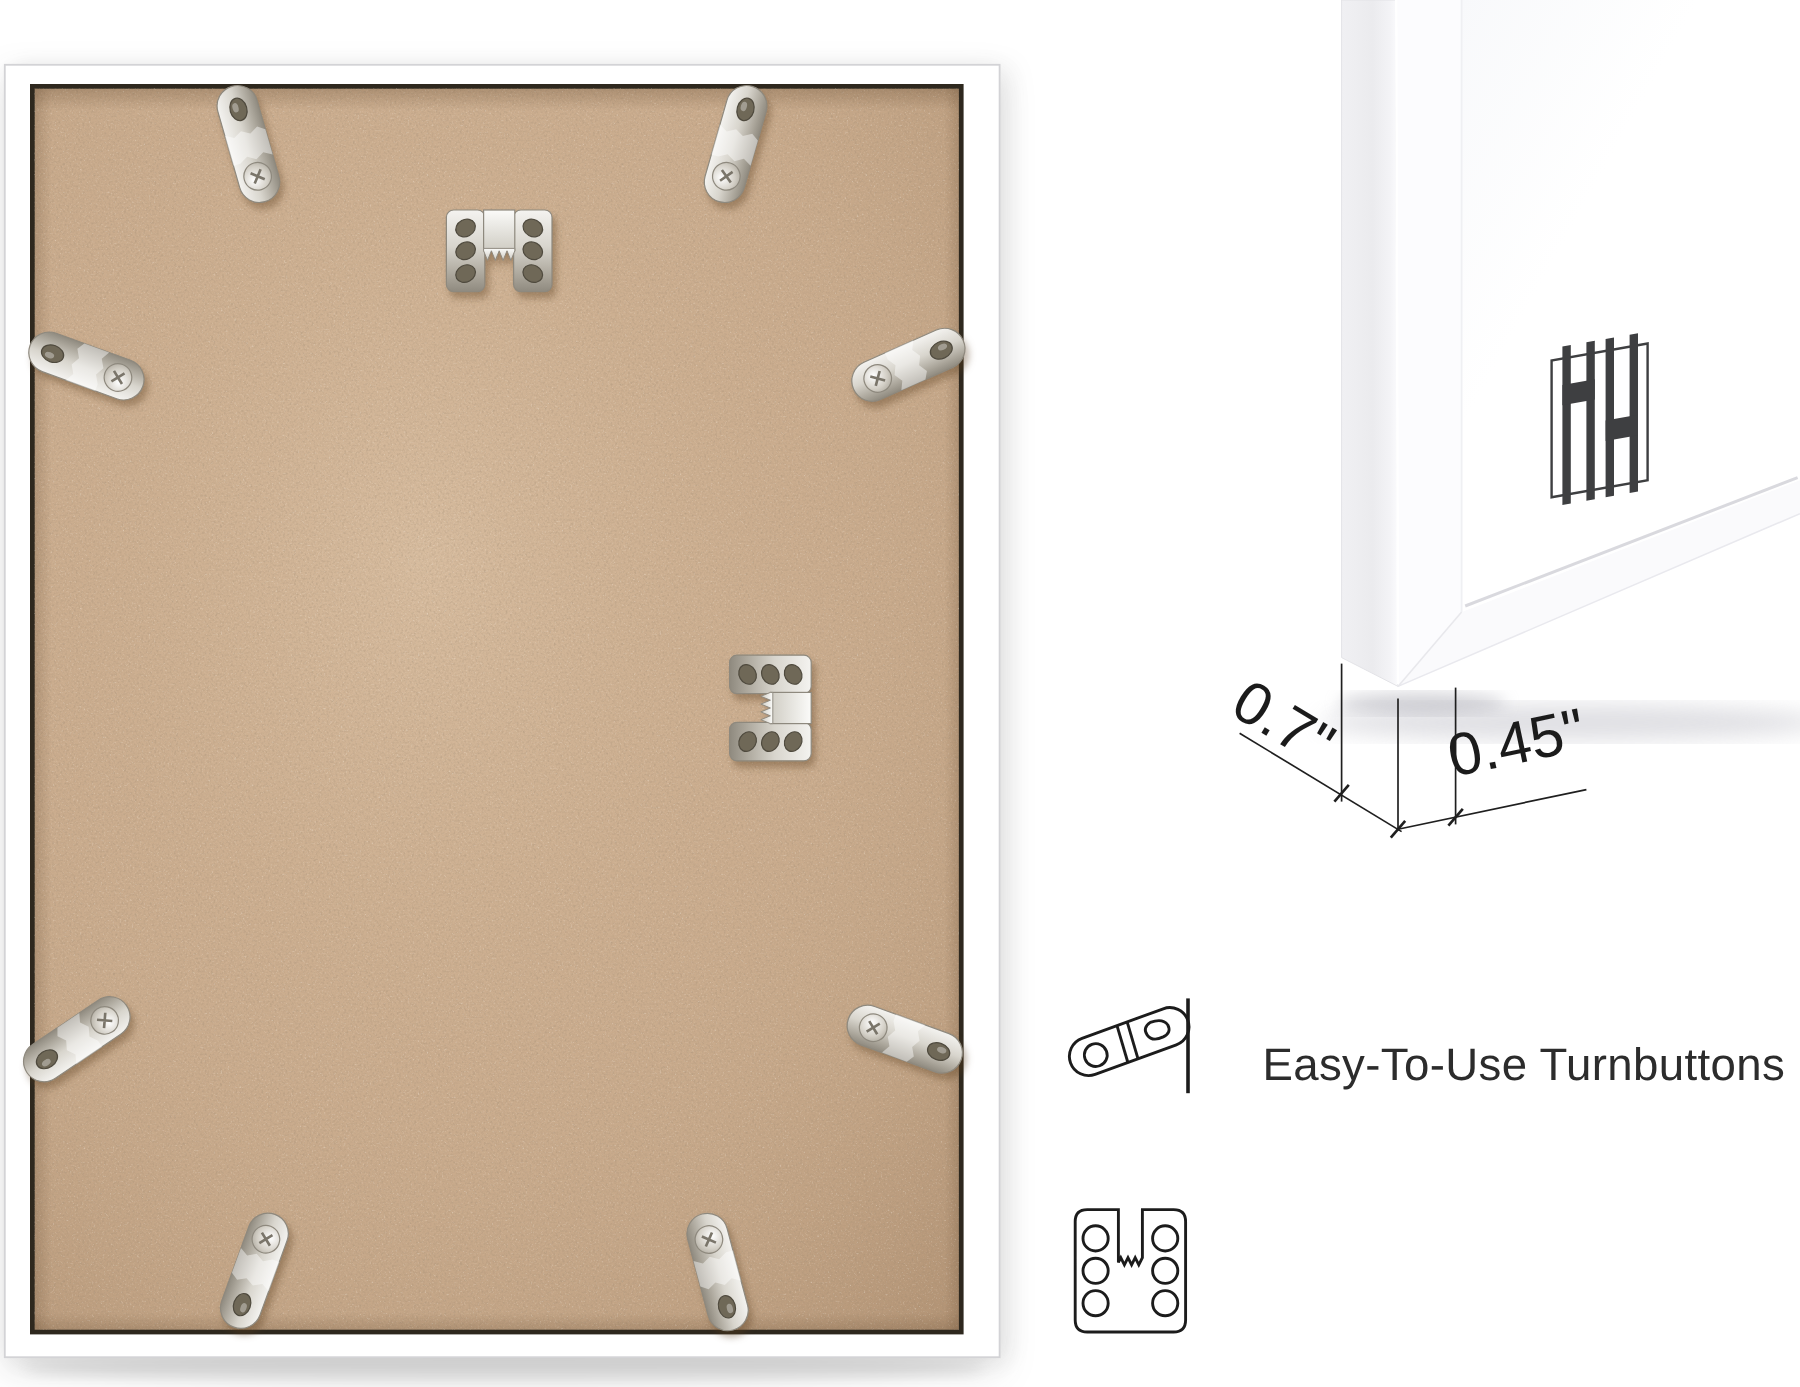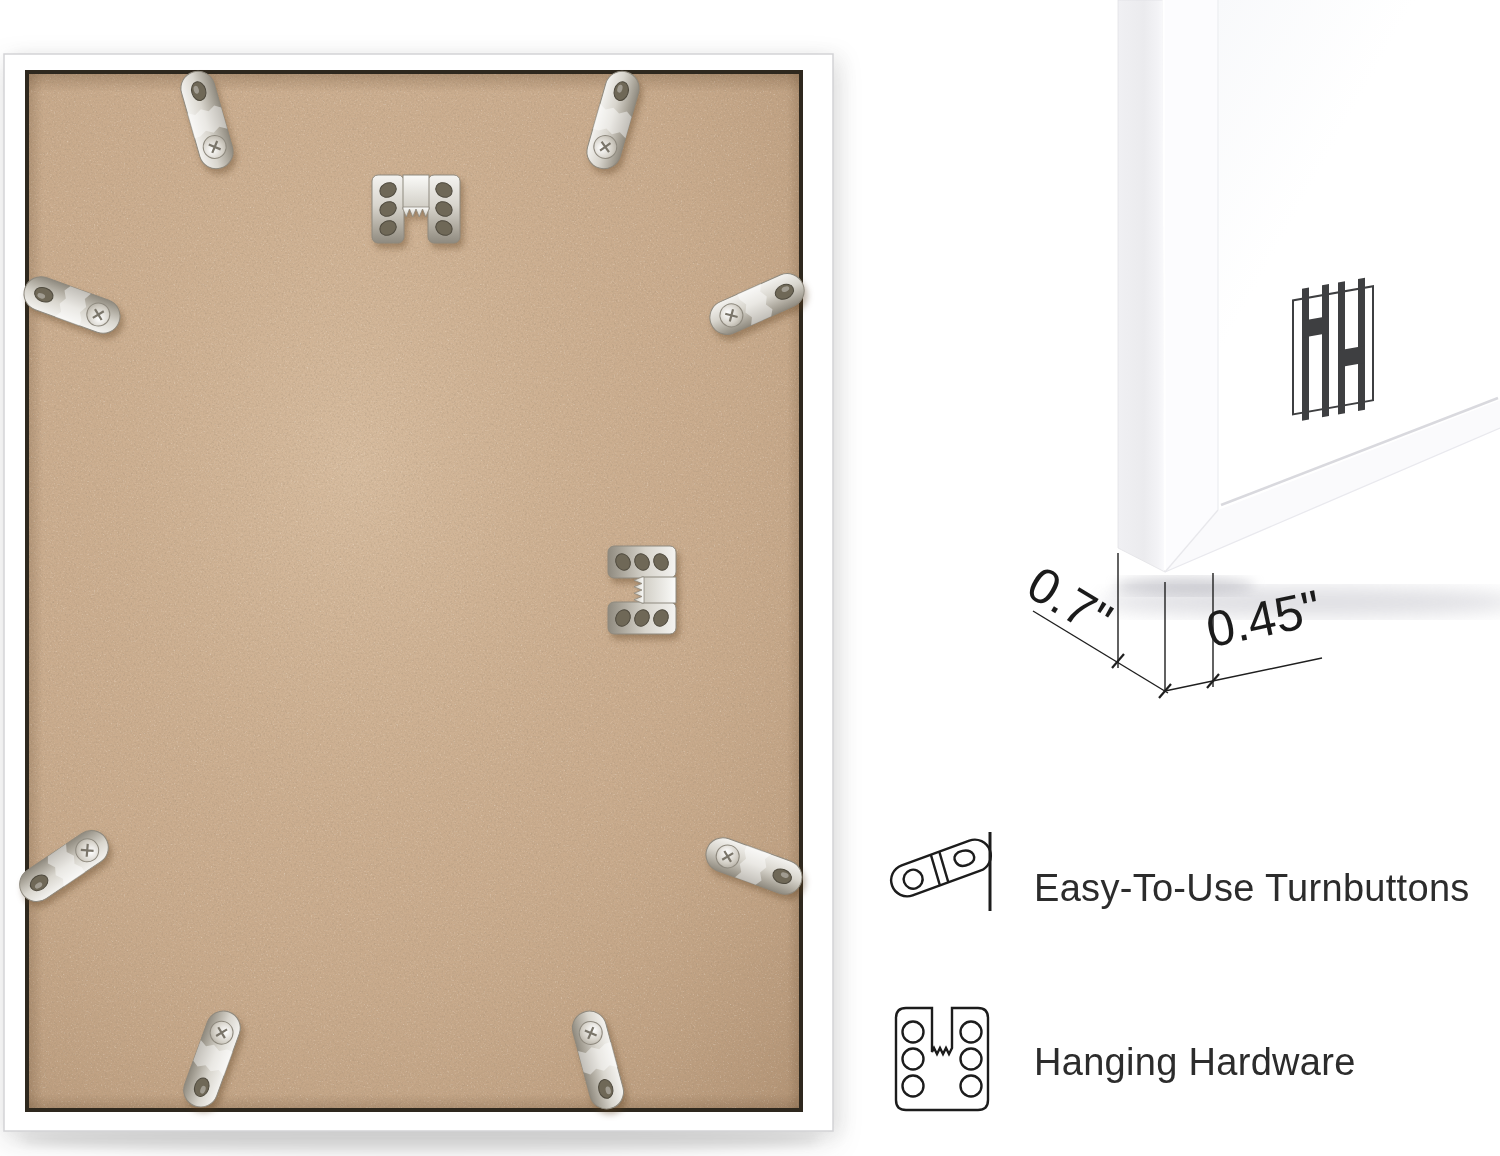--- a/index.html
+++ b/index.html
@@ -12,21 +12,21 @@
   .hw { filter: drop-shadow(3px 5px 3px rgba(90,60,30,0.38)); }
   .frame-photo-rect { filter: drop-shadow(0 10px 14px rgba(50,50,50,0.14)) drop-shadow(8px 2px 10px rgba(50,50,50,0.07)); }
   .dim {
     position:absolute; font-size:50px; line-height:1; color:#1b1b1b;
     font-family:"Liberation Sans", sans-serif; white-space:nowrap;
   }
   .dim-depth { left:1026px; top:577px; transform:rotate(31deg); transform-origin:center; }
   .dim-face  { left:1206px; top:594px; transform:rotate(-12deg); transform-origin:center; }
   .feature-label {
     position:absolute; font-size:38px; line-height:1.15; color:#2c2c2c;
-    letter-spacing:0.3px; white-space:nowrap;
+    letter-spacing:0.3px; white-space:nowrap;margin-left:18px;
   }
   .feature-turnbuttons { left:1034px; top:867px; }
   .feature-hanging     { left:1034px; top:1041px; }
 </style>
 </head>
 <body>
 
 <div class="stage">
 
   <svg class="scene" width="1500" height="1156" viewBox="0 0 1500 1156">
@@ -220,14 +220,13 @@
       <circle cx="971" cy="1032" r="10.5"></circle>
       <circle cx="971" cy="1059" r="10.5"></circle>
       <circle cx="971" cy="1086" r="10.5"></circle>
     </g>
   </svg>
 
   <div class="dim dim-depth">0.7"</div>
   <div class="dim dim-face">0.45"</div>
 
   <div class="feature-label feature-turnbuttons">Easy-To-Use Turnbuttons</div>
-  <div class="feature-label feature-hanging">Hanging Hardware</div>
 </div>
 
 </body></html>

